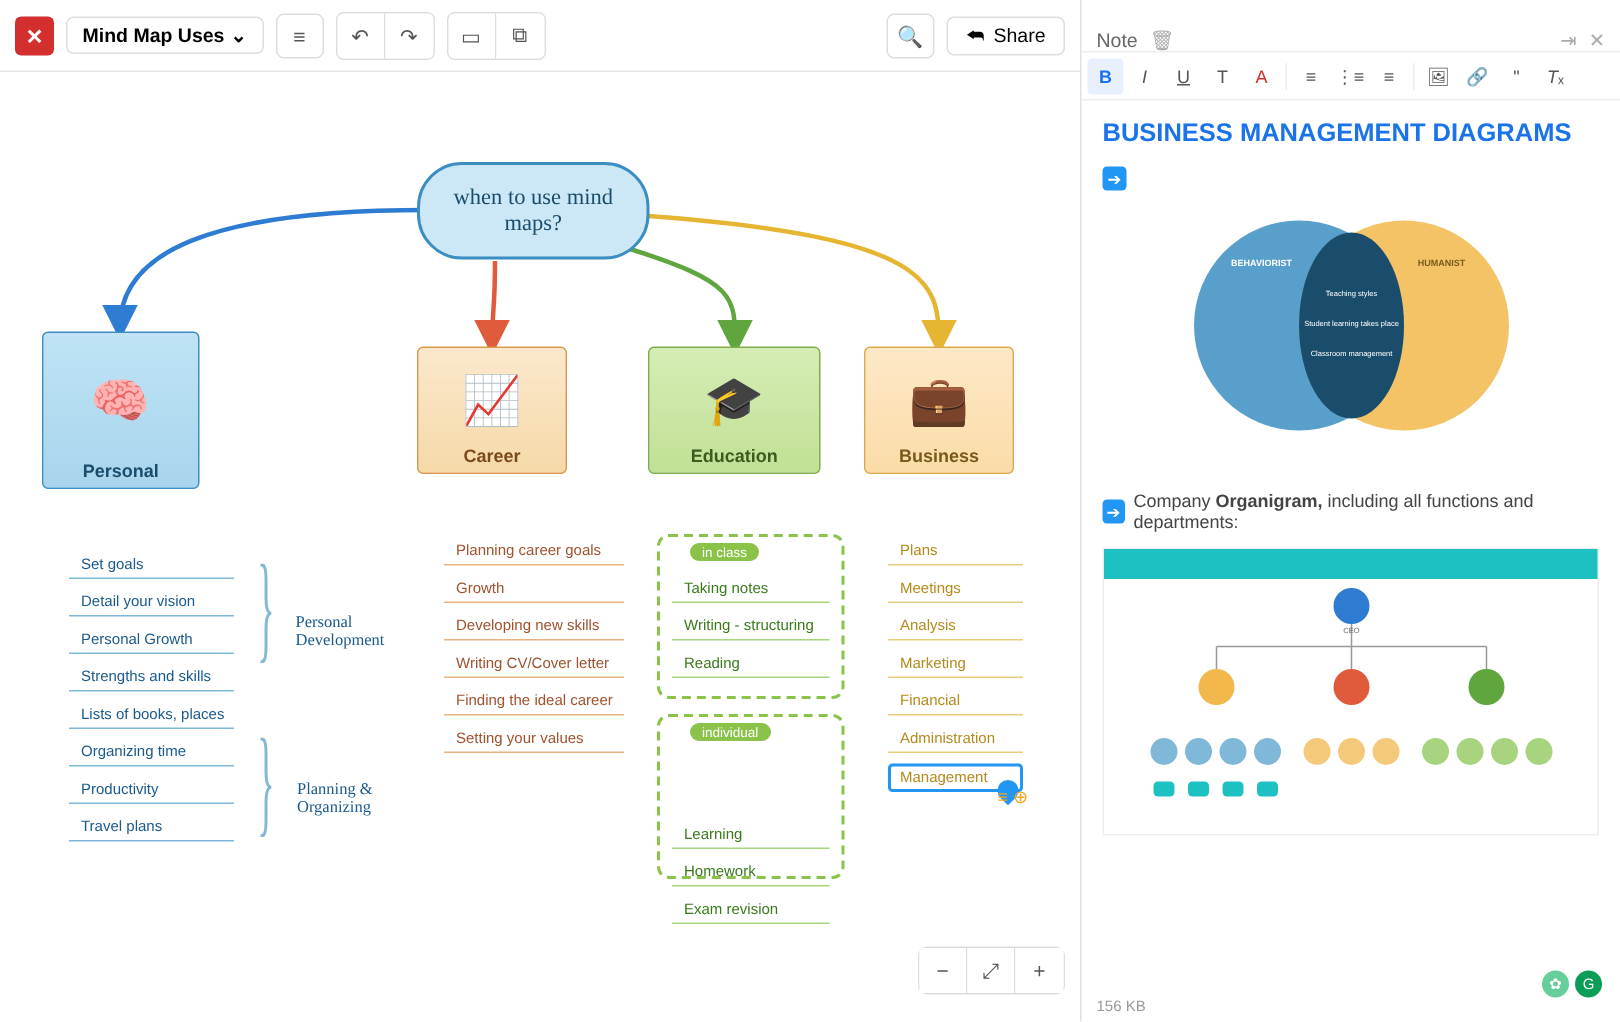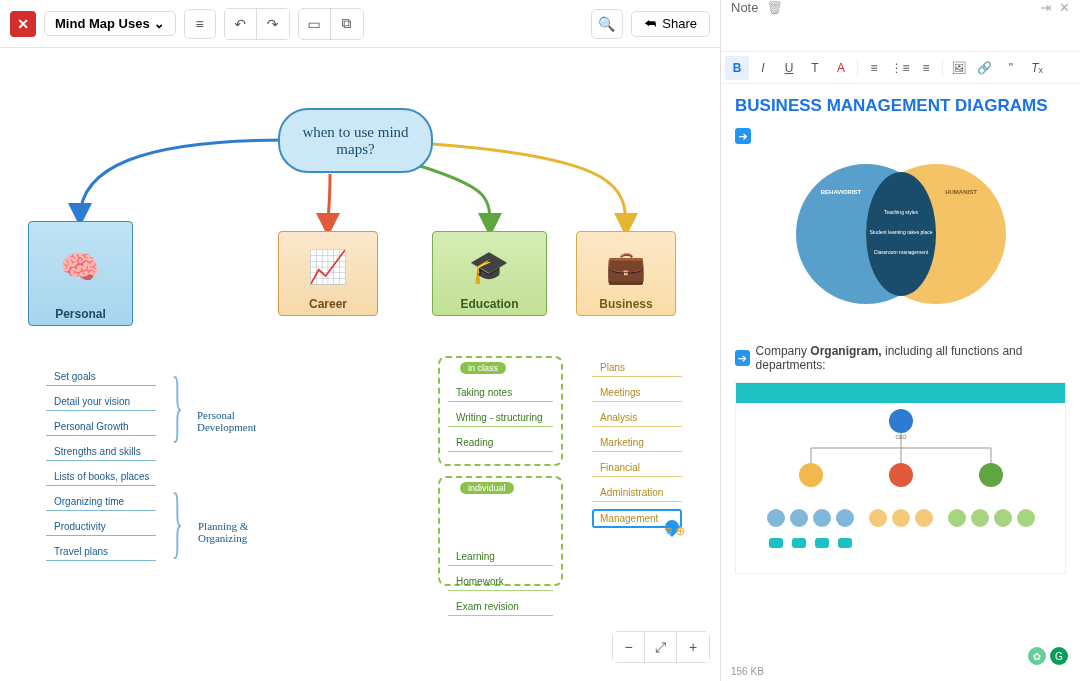--- a/index.html
+++ b/index.html
@@ -61,21 +61,21 @@
 .selected-mark { position: absolute; left: 665px; top: 472px; width: 14px; height: 14px; background: #2196f3; border-radius: 50% 50% 50% 0; transform: rotate(-45deg); }
 .selected-tools { position: absolute; left: 665px; top: 476px; display: flex; gap: 4px; font-size: 12px; color: #f5a623; }
 
 
 .zoom { position: absolute; right: 370px; bottom: 18px; display: flex; border: 1px solid #ddd; border-radius: 6px; background: #fff; }
 .zoom .icon-btn { border: none; border-right: 1px solid #ddd; border-radius: 0; }
 .zoom .icon-btn:last-child { border-right: none; }
 
 
 .panel { position: absolute; right: 0; top: 0; width: 360px; height: 681px; border-left: 1px solid #e0e0e0; background: #fff; display: flex; flex-direction: column; }
-.panel-header { height: 52px; display: flex; align-items: flex-start; padding: 0 10px; border-bottom: 1px solid #eee; font-size: 13px; color: #666; gap: 8px; }
+.panel-header { height: 35px; display: flex; align-items: flex-end; padding: 0 10px; border-bottom: 1px solid #eee; font-size: 13px; color: #666; gap: 8px; }
 .panel-header-spacer { flex: 1; }
 .rt-toolbar { height: 32px; border-bottom: 1px solid #eee; display: flex; align-items: center; padding: 0 4px; gap: 2px; }
 .rt-btn { width: 24px; height: 24px; display: flex; align-items: center; justify-content: center; font-size: 12px; color: #555; cursor: pointer; border-radius: 3px; }
 .rt-btn.active { background: #e8f0fe; color: #1a73e8; }
 .panel-body { flex: 1; overflow: auto; padding: 12px 14px; font-size: 12px; color: #444; }
 .note-title { color: #1a73e8; font-weight: 700; font-size: 17px; margin-bottom: 12px; }
 .note-line { display: flex; align-items: center; gap: 6px; margin-bottom: 8px; }
 .note-arrow { width: 16px; height: 16px; background: #2196f3; color: #fff; display: flex; align-items: center; justify-content: center; border-radius: 3px; font-size: 11px; }
 .venn { display: flex; justify-content: center; margin: 10px 0 30px; }
 .venn-svg { width: 300px; height: 160px; }
@@ -162,20 +162,28 @@
     <div class="item">Lists of books, places</div>
     <div class="item">Organizing time</div>
     <div class="item">Productivity</div>
     <div class="item">Travel plans</div>
   </div>
   <div class="brace brace1">}</div>
   <div class="brace brace2">}</div>
   <div class="annotation anno1">Personal Development</div>
   <div class="annotation anno2">Planning &amp; Organizing</div>
 
+  <div class="items career-items">
+    <div class="item">Planning career goals</div>
+    <div class="item">Growth</div>
+    <div class="item">Developing new skills</div>
+    <div class="item">Writing CV/Cover letter</div>
+    <div class="item">Finding the ideal career</div>
+    <div class="item">Setting  your values</div>
+  </div>
 
   <div class="group-box group-box1">
     <div class="group-tag">in class</div>
   </div>
   <div class="items edu-items1">
     <div class="item">Taking notes</div>
     <div class="item">Writing - structuring</div>
     <div class="item">Reading</div>
   </div>
   <div class="group-box group-box2">

